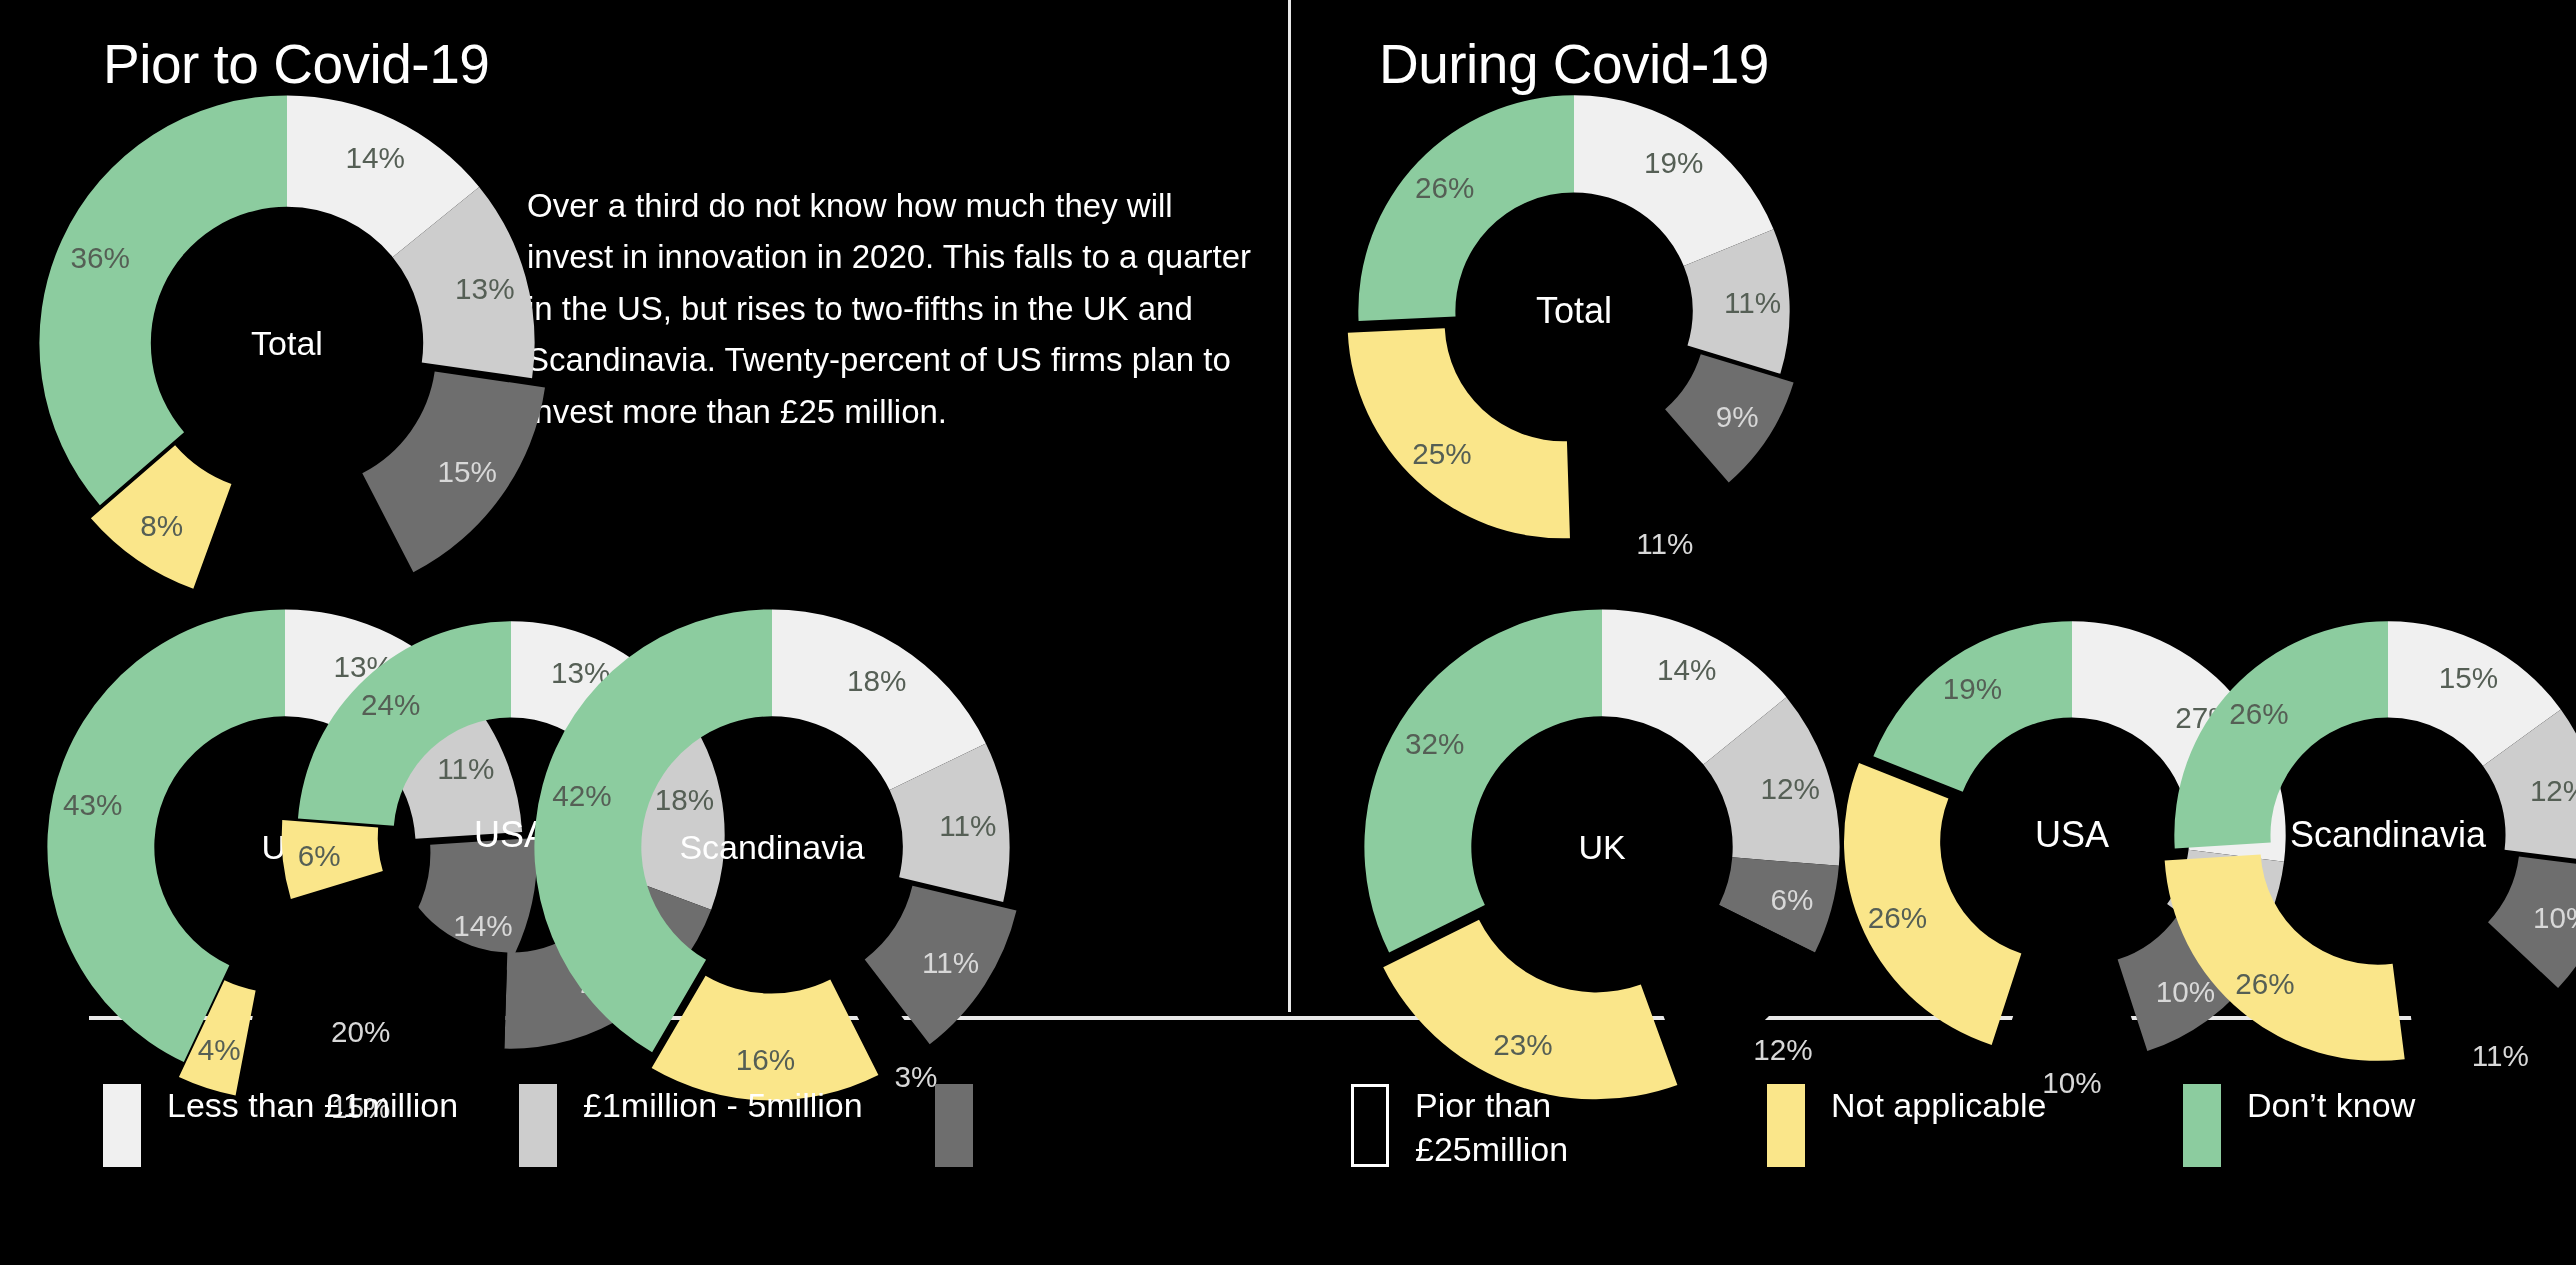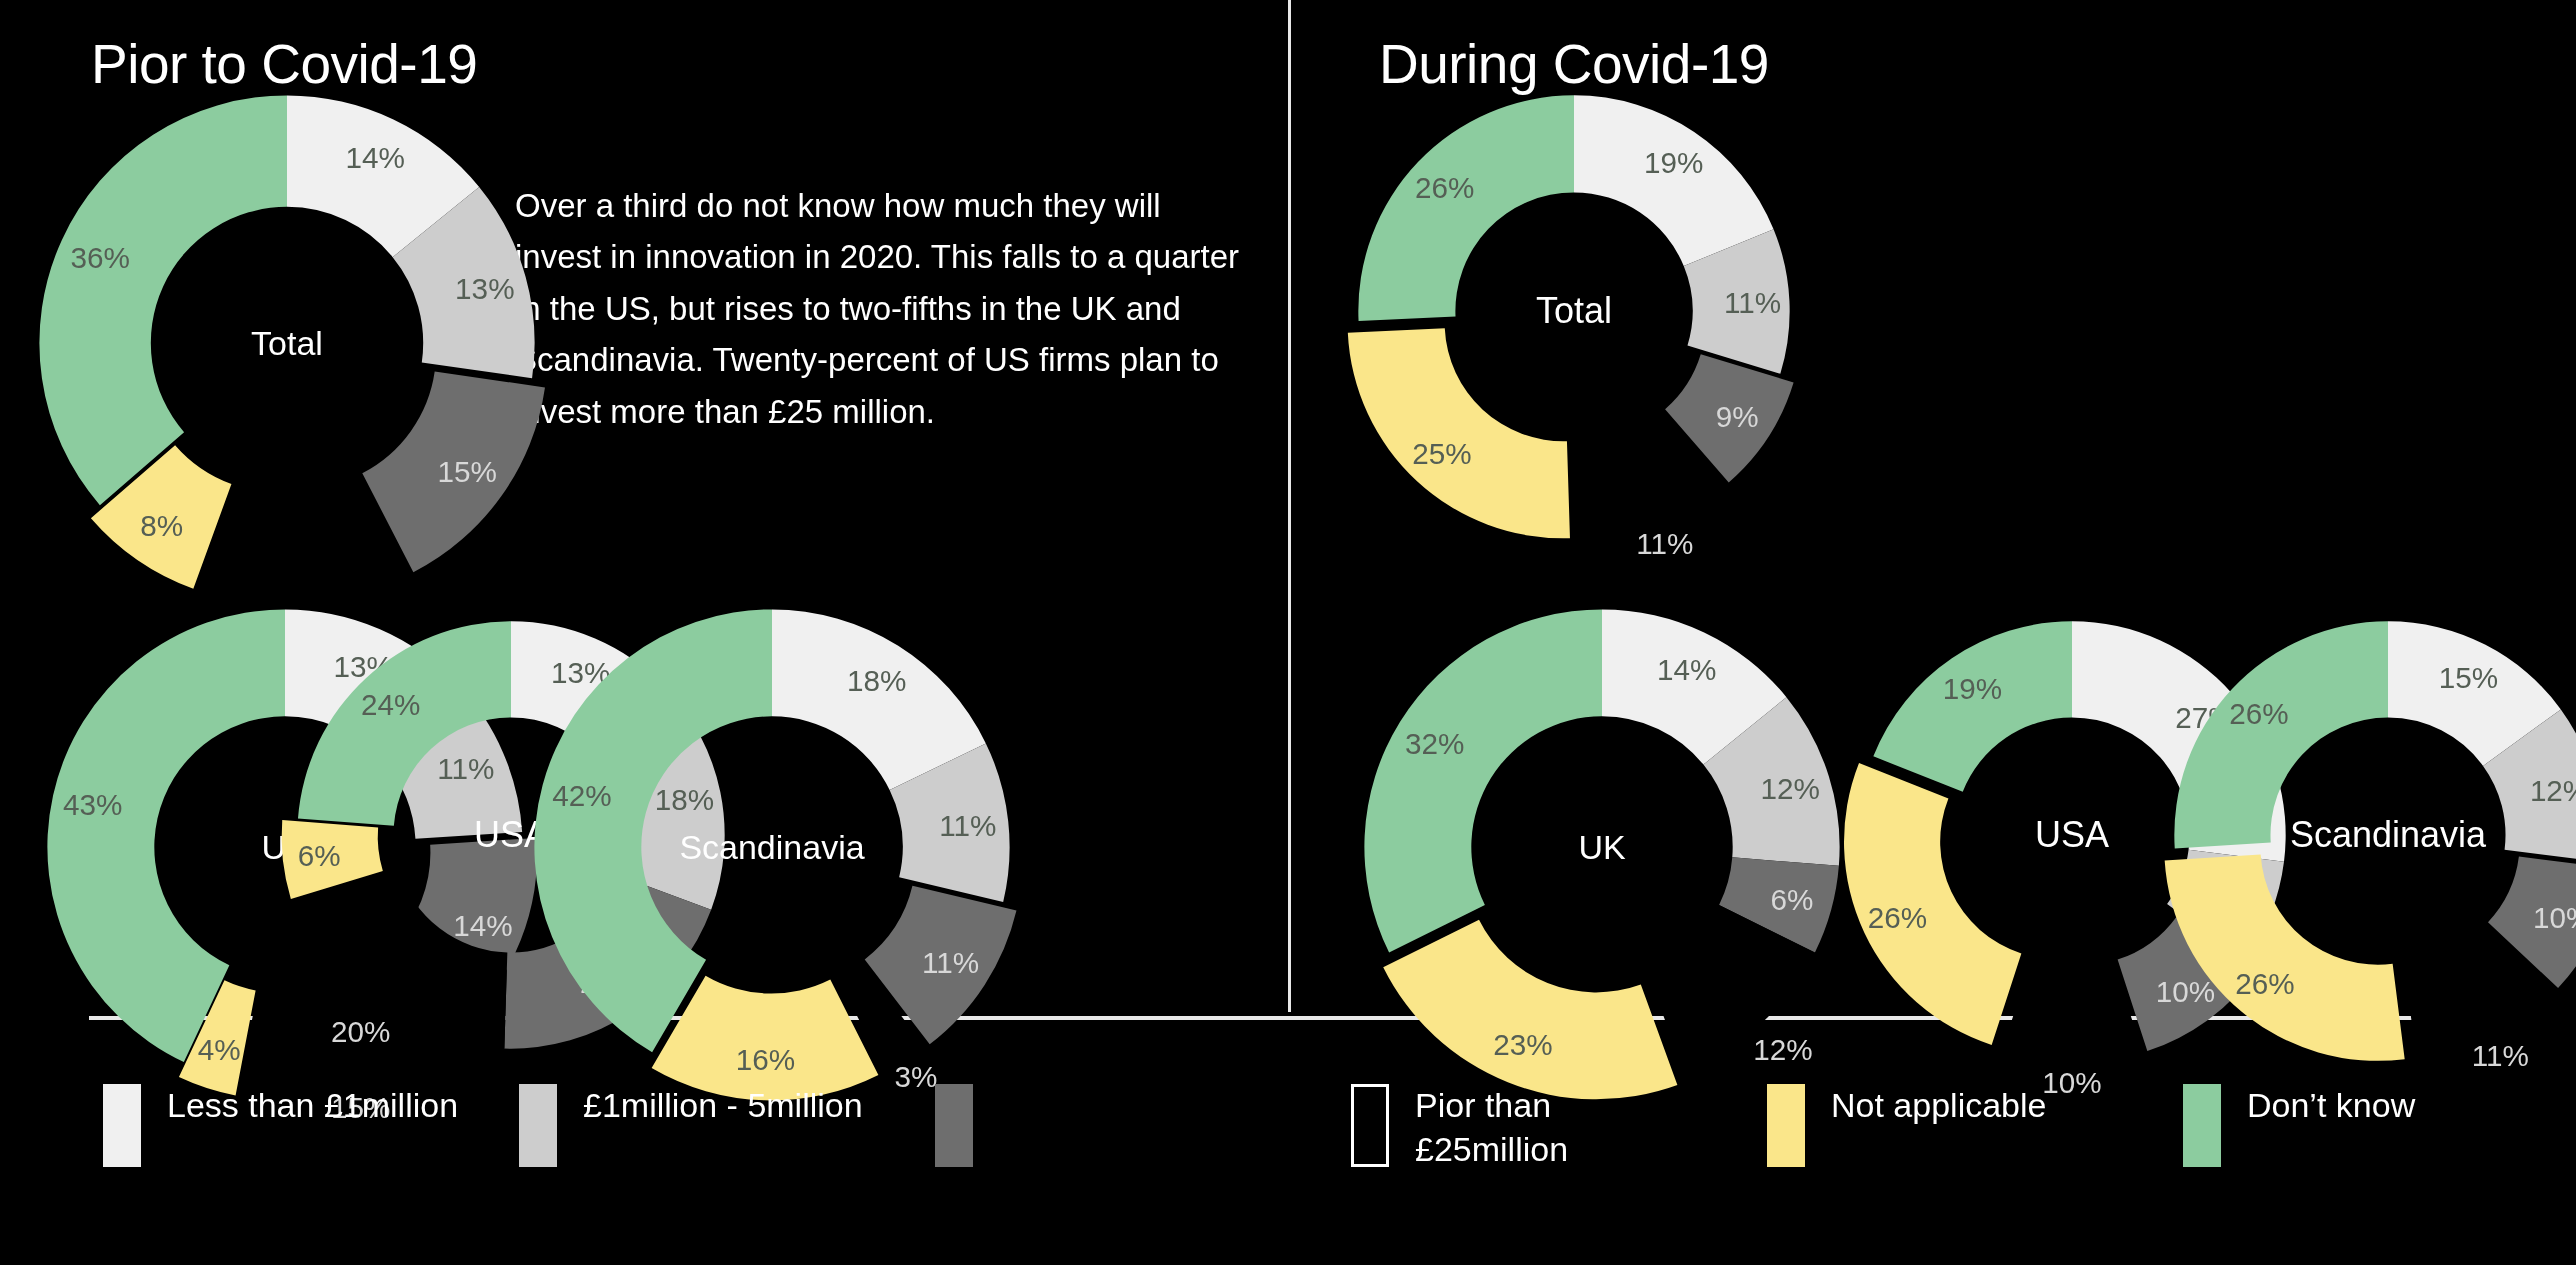--- a/index.html
+++ b/index.html
@@ -3,21 +3,21 @@
 <meta charset="utf-8">
 <style>
   * { margin:0; padding:0; box-sizing:border-box; }
   html,body{ background:#000; }
   body{
     width:2576px; height:1265px;
     font-family:"Liberation Sans", sans-serif;
     color:#fff; overflow:hidden; position:relative;
   }
   .panel{ position:absolute; top:0; height:1010px; }
-  .panel.left{ left:0; width:1288px; }
+  .panel.left{ left:12px; width:1288px; }
   .panel.right{ left:1288px; width:1428px; }
 
   .vdiv{
     position:absolute; left:1288px; top:0; width:3px; height:1012px;
     background:#e8e8e8;
   }
   .hdiv{
     position:absolute; left:89px; top:1016px; width:2404px; height:4px;
     background:#e8e8e8;
   }

